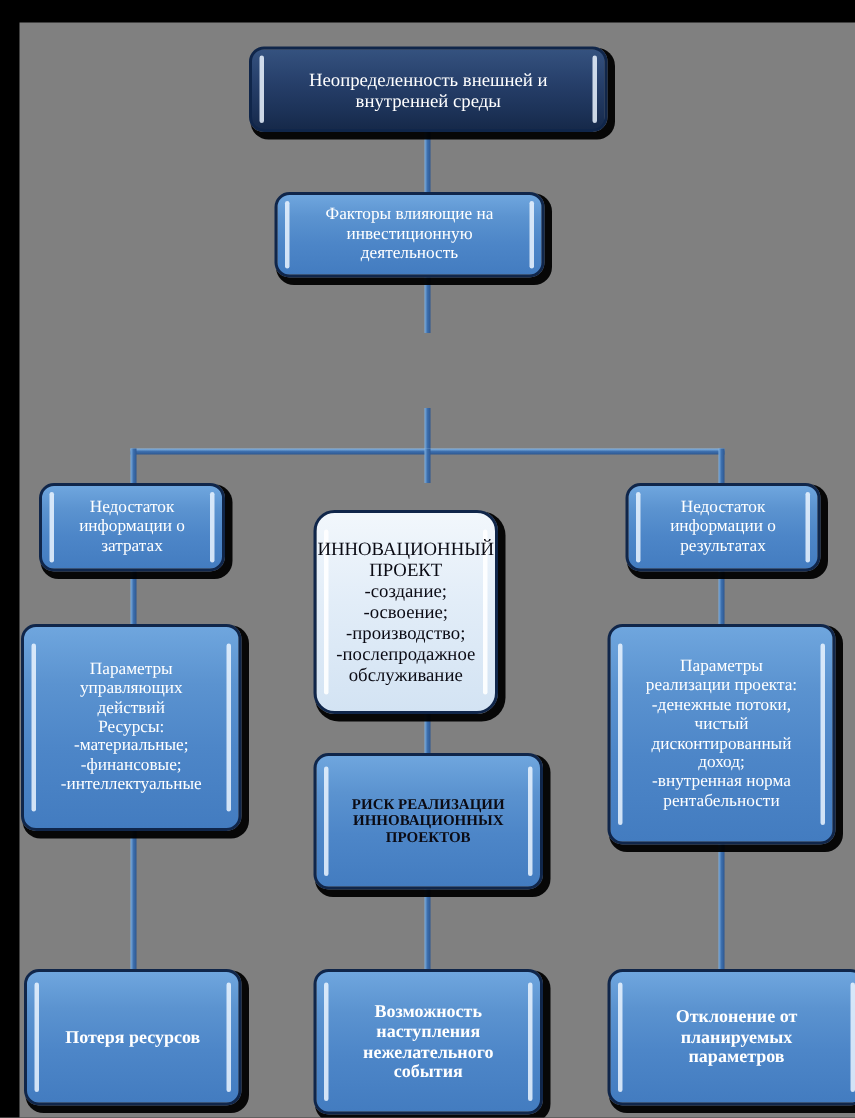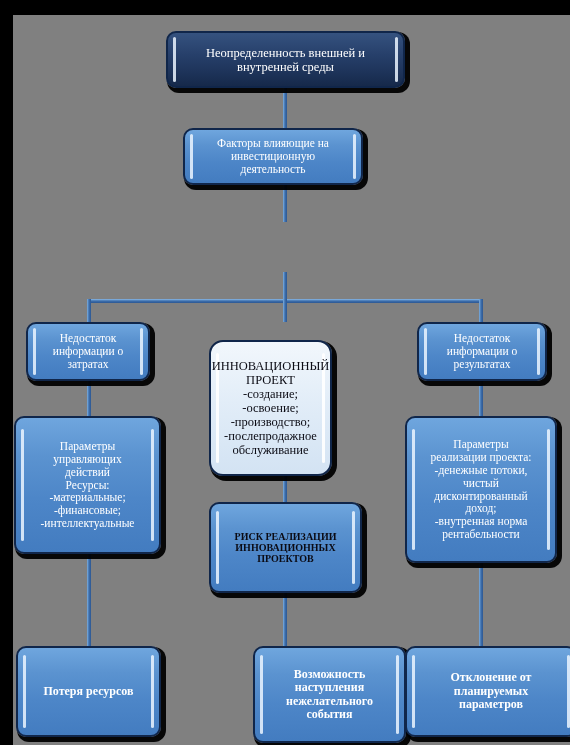--- a/index.html
+++ b/index.html
@@ -166,21 +166,21 @@
 дисконтированный
 доход;
 -внутренная норма
 рентабельности</span>
   </div>
 
   <div class="node blue bold" style="left:3px;top:631px;width:145px;height:91px;font-size:12px;">
     <span class="txt">Потеря ресурсов</span>
   </div>
 
-  <div class="node blue bold" style="left:196px;top:631px;width:153px;height:97px;font-size:12px;margin-left:44px;">
+  <div class="node blue bold" style="left:196px;top:631px;width:153px;height:97px;font-size:12px;">
     <span class="txt">Возможность
 наступления
 нежелательного
 события</span>
   </div>
 
   <div class="node blue bold" style="left:392px;top:631px;width:172px;height:91px;font-size:12px;">
     <span class="txt">Отклонение от
 планируемых
 параметров</span>

